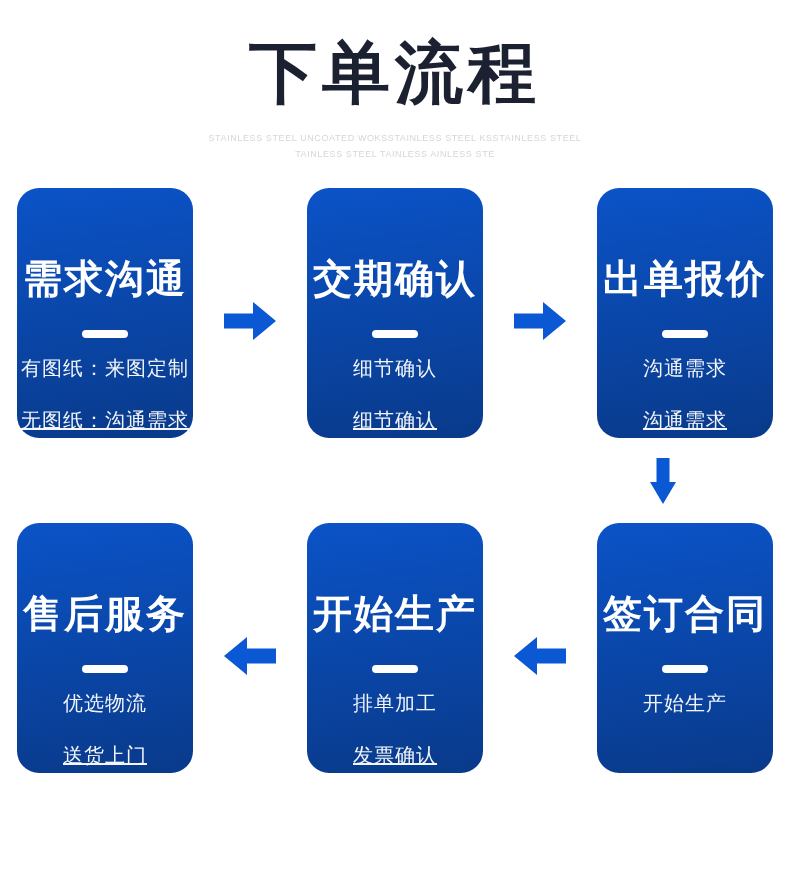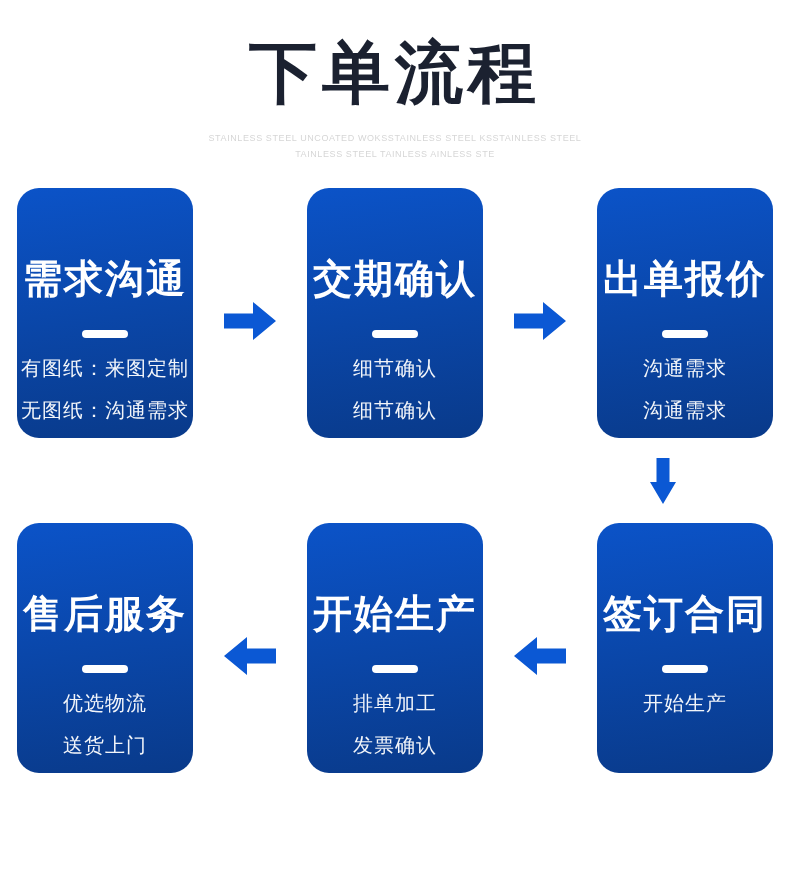--- a/index.html
+++ b/index.html
@@ -41,21 +41,21 @@
     letter-spacing: 2px; white-space: nowrap;
   }
   .divider-dash {
     width: 46px; height: 8px; border-radius: 4px;
     background: var(--card-text, #FFFFFF); margin: 26px auto 0;
   }
   .step-line {
     margin-top: 16px; font-size: 20px; line-height: 28px;
     letter-spacing: 1px; color: rgba(255,255,255,0.95);
   }
-  .step-line + .step-line { margin-top: 14px; }
+  .step-line + .step-line { margin-top: 24px; text-decoration: underline; }
 
   .hgap { flex: 1; position: relative; }
   .hgap svg {
     position: absolute; left: 50%; top: 113px; transform: translateX(-50%);
   }
   .vgap { height: 85px; position: relative; }
   .vgap svg {
     position: absolute; left: 646px; top: 50%; transform: translate(-50%, -50%);
   }
   .arrow-shape { fill: var(--arrow, #0B58D4); }

